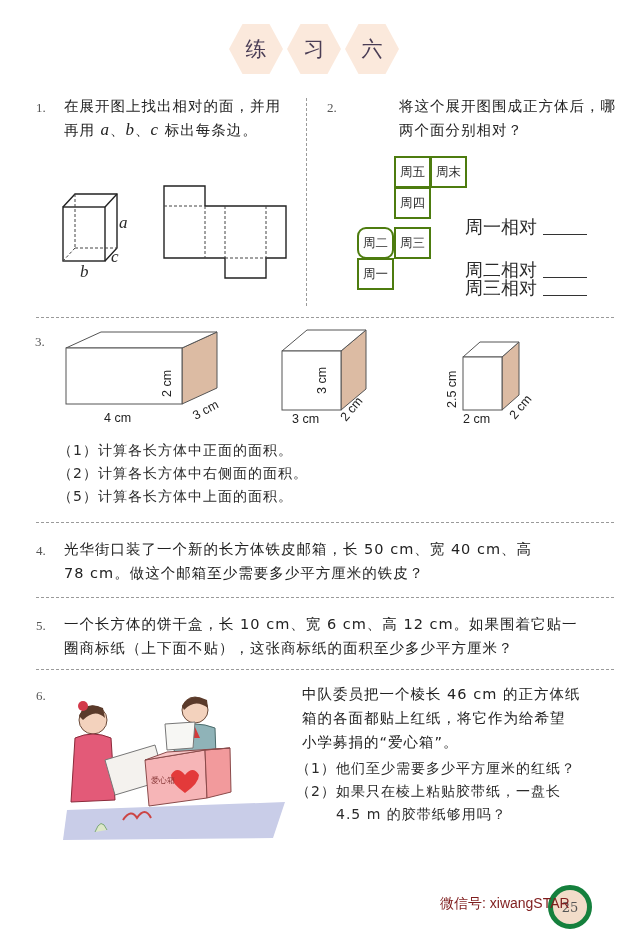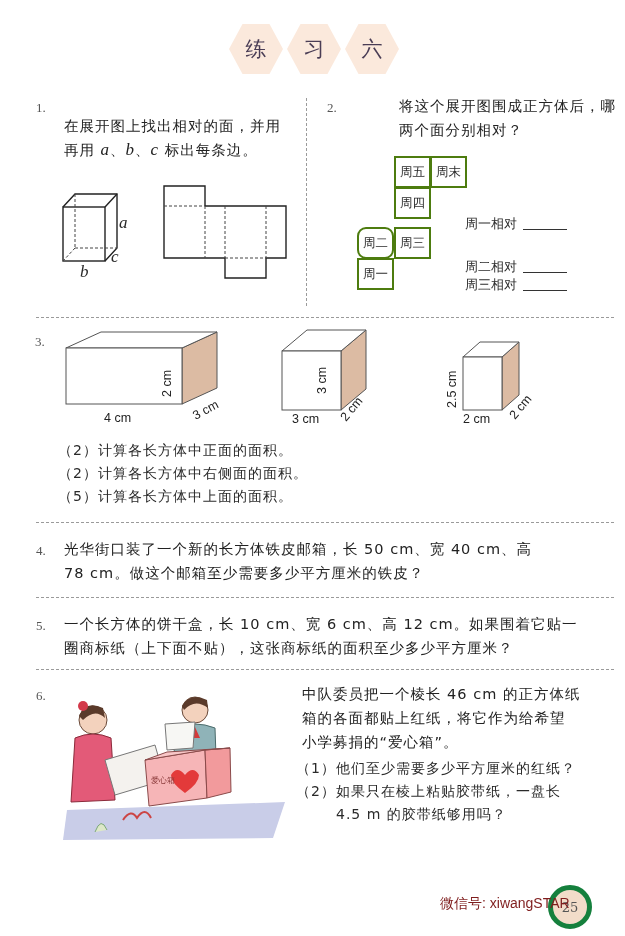--- a/index.html
+++ b/index.html
@@ -13,39 +13,39 @@
          font-size:21px; color:#4a3d55; font-family:"DejaVu Serif",serif; }
   .qnum { position:absolute; font-size:13px; color:#555; font-family:"Liberation Serif",serif; }
   .qtext { position:absolute; font-size:14.5px; line-height:24px; color:#222;
            font-family:"DejaVu Sans","Liberation Sans",sans-serif; letter-spacing:1px; }
   .it { font-style:italic; font-family:"Liberation Serif",serif; font-size:17px; }
   .dash-h { position:absolute; height:0; border-top:1.5px dashed #9a9a9a; }
   .dash-v { position:absolute; width:0; border-left:1.5px dashed #9a9a9a; }
   .cell { position:absolute; width:37px; height:32px; border:2px solid #4d7c0f; box-sizing:border-box;
           font-size:12.5px; display:flex; align-items:center; justify-content:center;
           font-family:"DejaVu Sans",sans-serif; background:#fff; }
-  .pair { position:absolute; font-size:13px; font-family:"DejaVu Sans",sans-serif; }
+  .pair { position:absolute; font-size:18px; font-family:"DejaVu Sans",sans-serif; }
   .pair .blank { display:inline-block; width:44px; border-bottom:1px solid #333; margin-left:6px; vertical-align:-2px; }
   .dim { position:absolute; font-size:12.5px; font-family:"Liberation Sans",sans-serif; color:#222; white-space:nowrap; }
   .sub { position:absolute; font-size:14px; line-height:23px; font-family:"DejaVu Sans",sans-serif; letter-spacing:1px; }
   .pagenum { position:absolute; left:548px; top:885px; width:34px; height:34px; border-radius:50%;
              background:#f2dcc9; border:5px solid #15803d; font-size:13px; display:flex; align-items:center; justify-content:center; color:#555; }
   .wm { position:absolute; left:440px; top:895px; font-size:14px; color:#7f1d1d; font-family:"Liberation Sans",sans-serif; }
 </style>
 </head>
 <body>
 
 <div class="title-wrap">
   <div class="hex">练</div>
   <div class="hex">习</div>
   <div class="hex">六</div>
 </div>
 
 <div class="qnum" style="left:36px;top:100px;">1.</div>
-<div class="qtext" style="left:64px;top:94px;width:250px;margin-top:20px;">
+<div class="qtext" style="left:64px;top:94px;width:250px;">
   <div>在展开图上找出相对的面，并用</div>
   <div><span>再用</span> <span class="it">a</span><span>、</span><span class="it">b</span><span>、</span><span class="it">c</span> <span>标出每条边。</span></div>
 </div>
 
 <svg class="abs" style="left:55px;top:183px;" width="90" height="100">
   <g stroke="#222" stroke-width="1.4" fill="none">
     <rect x="8" y="24" width="42" height="54"></rect>
     <polyline points="8,24 20,11 62,11 62,65 50,78"></polyline>
     <line x1="50" y1="24" x2="62" y2="11"></line>
   </g>
@@ -113,21 +113,21 @@
 
 <svg class="abs" style="left:458px;top:340px;" width="70" height="72">
   <polygon points="44,17 61,2 61,55 44,70" fill="#dcbba3" stroke="#555" stroke-width="1"></polygon>
   <polygon points="5,17 22,2 61,2 44,17" fill="#fff" stroke="#555" stroke-width="1"></polygon>
   <rect x="5" y="17" width="39" height="53" fill="#fff" stroke="#555" stroke-width="1"></rect>
 </svg>
 <div class="dim" style="left:463px;top:412px;">2 cm</div>
 <div class="dim" style="left:445px;top:408px;transform:rotate(-90deg);transform-origin:left top;">2.5 cm</div>
 <div class="dim" style="left:507px;top:400px;transform:rotate(-50deg);">2 cm</div>
 
-<div class="sub" style="left:58px;top:439px;">（2）计算各长方体中正面的面积。</div>
+<div class="sub" style="left:58px;top:439px;">（1）计算各长方体中正面的面积。</div>
 <div class="sub" style="left:58px;top:462px;">（2）计算各长方体中右侧面的面积。</div>
 <div class="sub" style="left:58px;top:485px;">（5）计算各长方体中上面的面积。</div>
 
 <div class="dash-h" style="left:36px;top:522px;width:578px;"></div>
 
 <div class="qnum" style="left:36px;top:543px;">4.</div>
 <div class="qtext" style="left:64px;top:537px;width:560px;">
   <div>光华街口装了一个新的长方体铁皮邮箱，长 50 cm、宽 40 cm、高</div>
   <div>78 cm。做这个邮箱至少需要多少平方厘米的铁皮？</div>
 </div>

